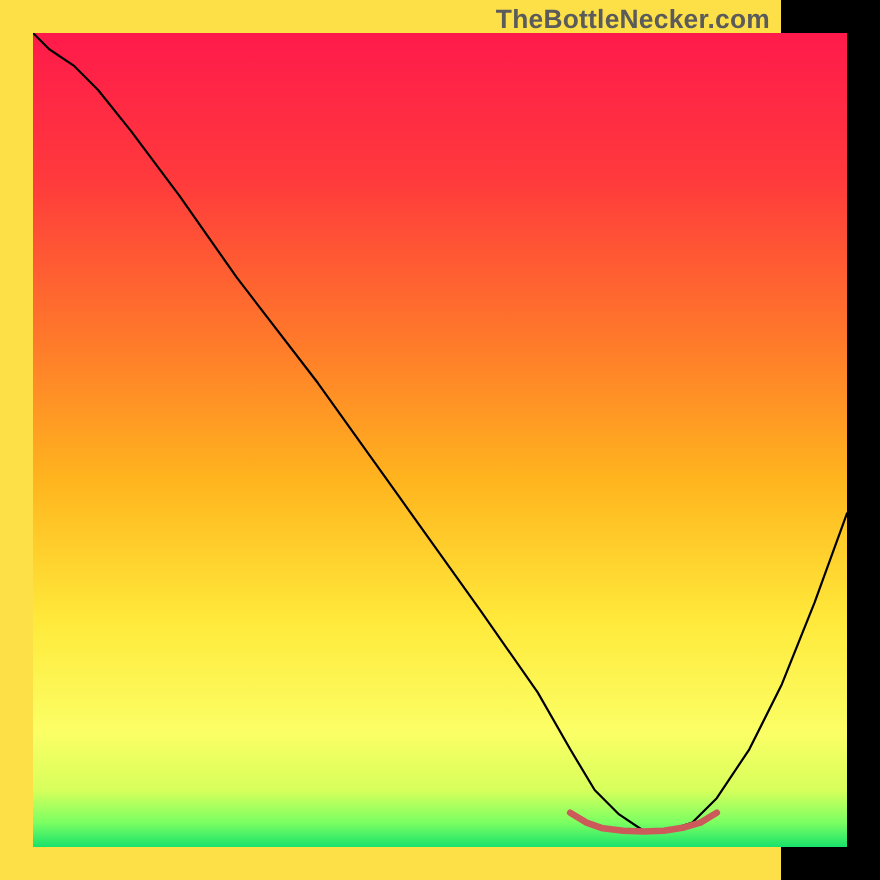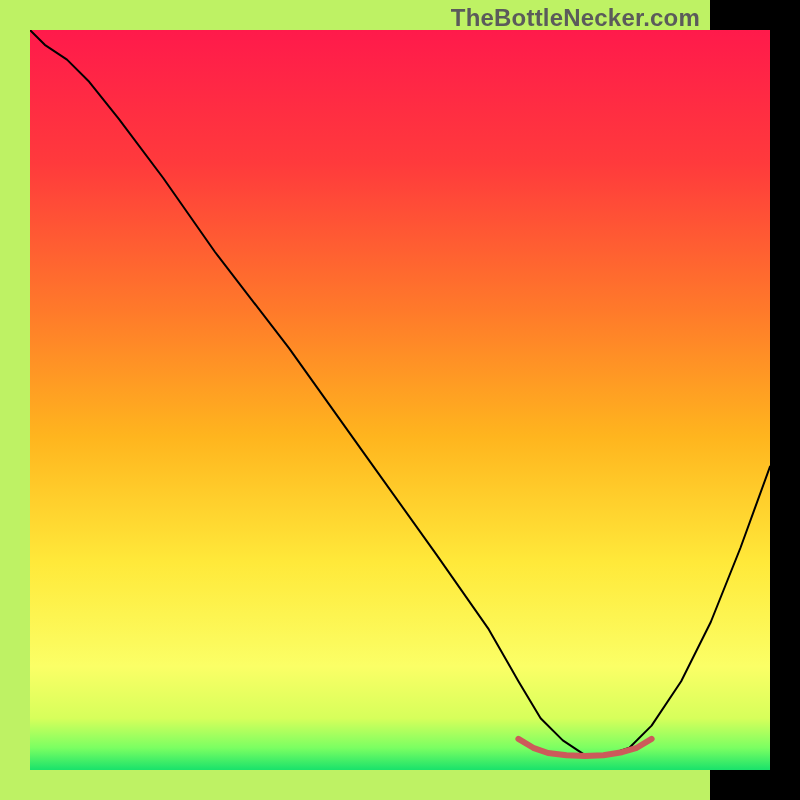--- a/index.html
+++ b/index.html
@@ -8,21 +8,21 @@
     width: 800px;
     height: 800px;
     background: #000;
     font-family: Arial, Helvetica, sans-serif;
     overflow: hidden;
   }
   .wrap {
     position: relative;
     width: 710px;
     height: 800px;
-    background: #bef264;
+    background: #fde047;
     text-decoration: underline;
   }
   .watermark {
     position: absolute;
     top: 4px;
     right: 10px;
     color: #5b5b5b;
     font-size: 24px;
     font-weight: 600;
     letter-spacing: 0.2px;

